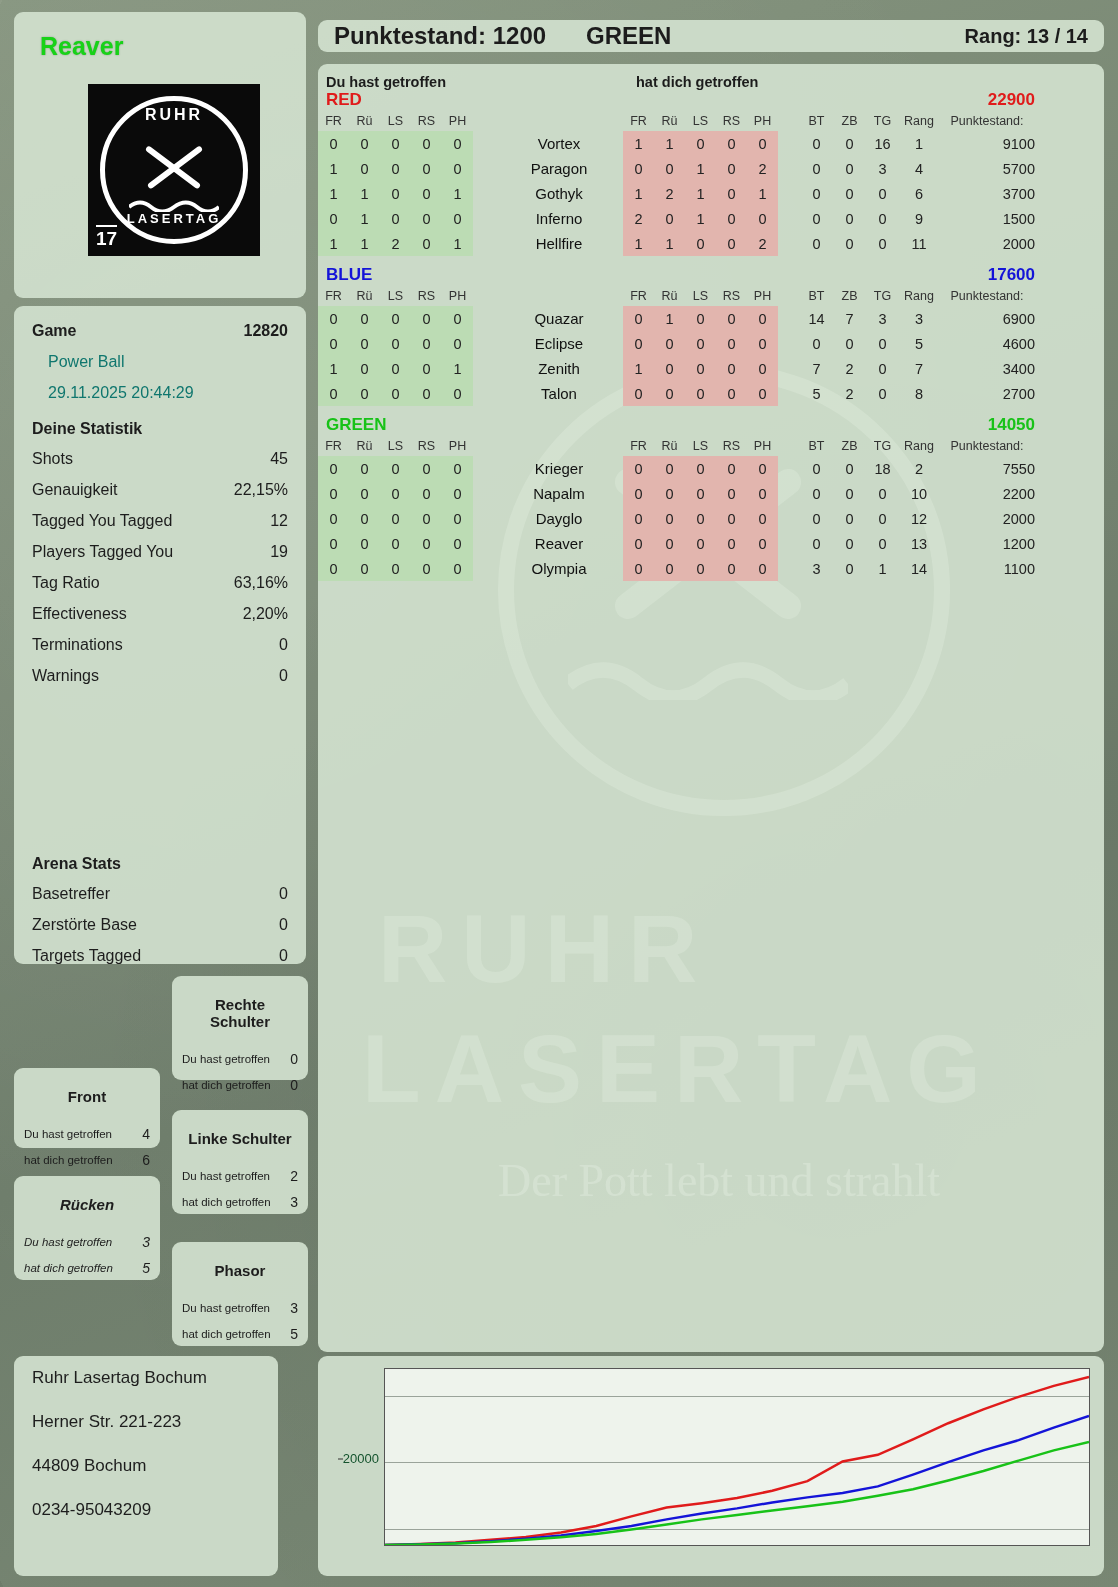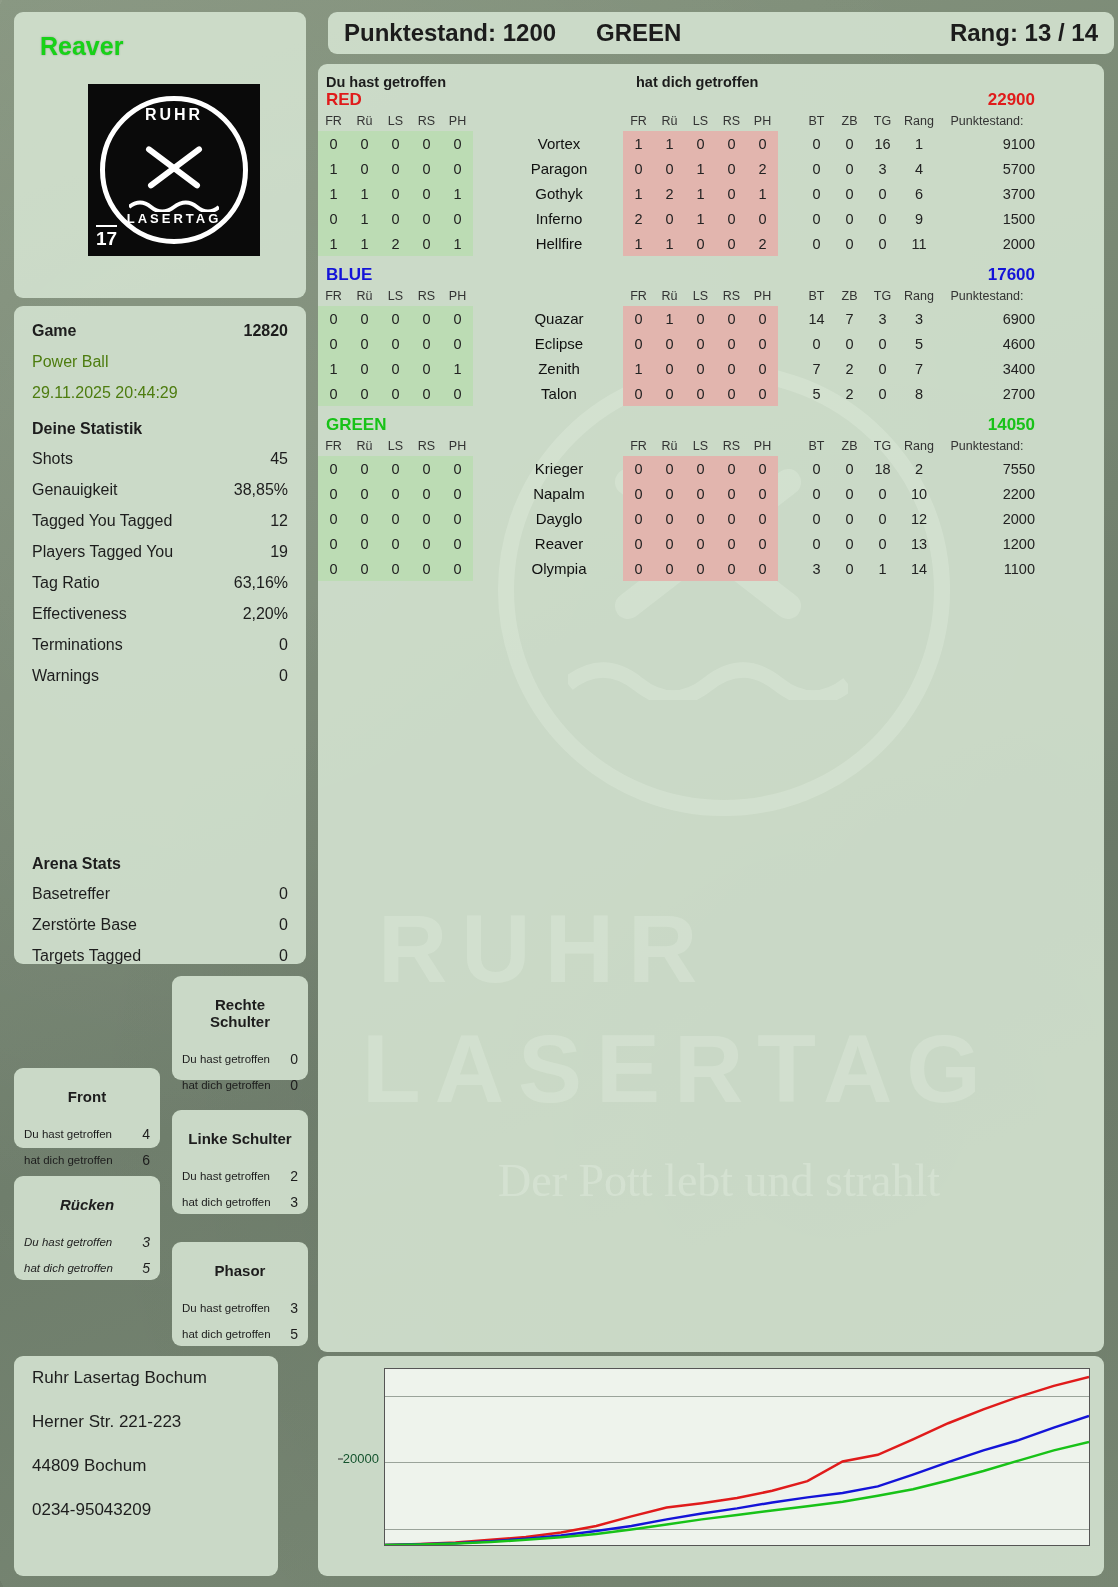--- a/index.html
+++ b/index.html
@@ -56,25 +56,25 @@
   }
   .logo-wave{
     position:absolute;left:50%;bottom:44px;transform:translateX(-50%);
     width:90px;height:14px;
   }
   .logo-num{
     position:absolute;left:8px;bottom:6px;color:#fff;font-size:19px;font-weight:bold;
     border-top:2px solid #fff;padding-top:1px;
   }
 
-  #score-panel{left:318px;top:12px;width:786px;height:42px;margin-left:10px;}
+  #score-panel{left:318px;top:20px;width:786px;height:32px;}
   #score-panel .row{display:flex;align-items:center;height:100%;padding:0 16px;}
   #sp-score{font-size:24px;font-weight:bold;color:#1c1c1c;}
   #sp-team{font-size:24px;font-weight:bold;color:#1c1c1c;margin-left:40px;}
-  #sp-rank{font-size:24px;font-weight:bold;color:#1c1c1c;margin-left:auto;text-align:right;}
+  #sp-rank{font-size:20px;font-weight:bold;color:#1c1c1c;margin-left:auto;text-align:right;}
 
   
   #table-panel{left:318px;top:64px;width:786px;height:1288px;}
   .tbl-head{position:absolute;top:10px;font-size:14.5px;font-weight:bold;color:#1c1c1c;}
   #th-you{left:8px;}
   #th-them{left:318px;}
 
   table.scores{
     position:absolute;left:0;top:26px;border-collapse:collapse;
     font-size:14px;color:#222;
@@ -117,21 +117,21 @@
     position:absolute;left:180px;top:1090px;font-size:46px;color:#eef6ec;
     font-family:"Liberation Serif", serif;
   }
 
   
   #stats-panel{left:14px;top:306px;width:292px;height:658px;}
   .st-pad{padding:16px 18px 0 18px;}
   .st-row{display:flex;justify-content:space-between;font-size:16px;color:#1d1d1d;margin-bottom:13px;}
   .st-row.bold{font-weight:bold;}
   .st-title{font-size:16px;font-weight:bold;color:#1d1d1d;margin:18px 0 12px 0;}
-  .st-single{font-size:16px;color:#4d7c0f;margin-bottom:13px;}
+  .st-single{font-size:16px;color:#0f766e;margin-bottom:13px;margin-left:16px;}
 
   
   .zone{position:absolute;background:rgba(209,224,205,.93);border-radius:9px;}
   .zone h4{margin:12px;padding:8px 0 4px 0;text-align:center;font-size:15px;font-weight:bold;color:#1d1d1d;}
   .zone .zr{display:flex;justify-content:space-between;align-items:center;
     padding:5px 10px;font-size:11.5px;color:#1d1d1d;}
   .zone .zr b{font-size:14px;font-weight:normal;}
   #zone-rs{left:172px;top:976px;width:136px;height:104px;}
   #zone-front{left:14px;top:1068px;width:146px;height:80px;}
   #zone-ls{left:172px;top:1110px;width:136px;height:104px;}
@@ -597,21 +597,21 @@
     <div class="st-single">29.11.2025 20:44:29</div>
 
     <div class="st-title">Deine Statistik</div>
     <div id="stats-rows">
         <div class="st-row">
           <span>Shots</span>
           <span>45</span>
         </div>
         <div class="st-row">
           <span>Genauigkeit</span>
-          <span>38,85%</span>
+          <span>22,15%</span>
         </div>
         <div class="st-row">
           <span>Tagged You Tagged</span>
           <span>12</span>
         </div>
         <div class="st-row">
           <span>Players Tagged You</span>
           <span>19</span>
         </div>
         <div class="st-row">

